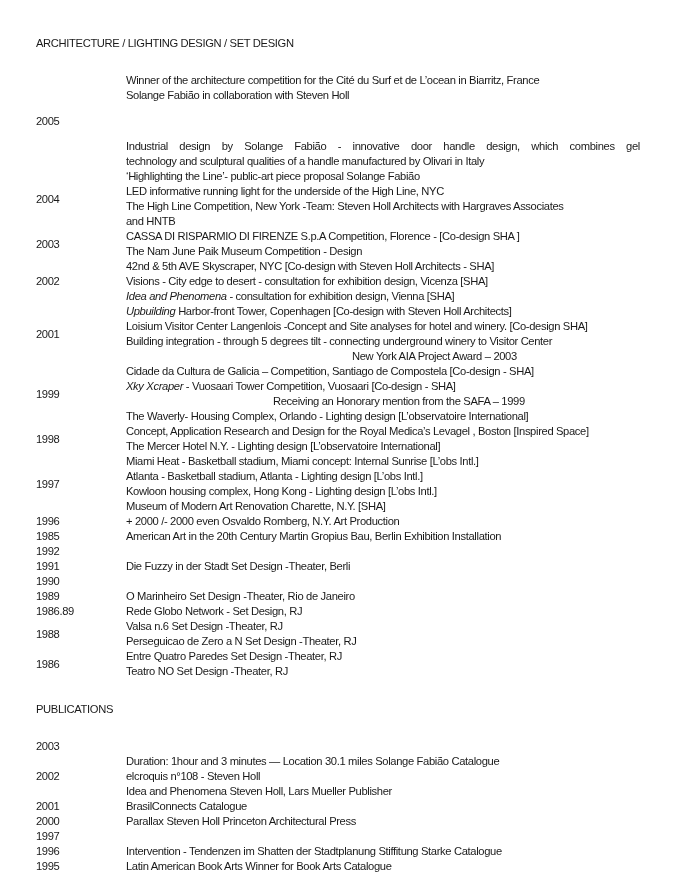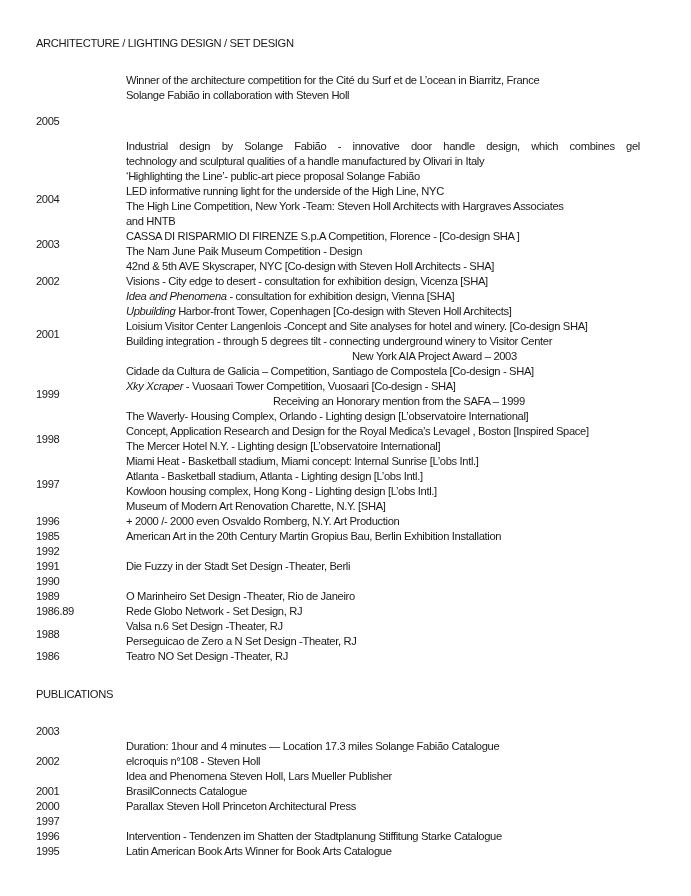--- a/index.html
+++ b/index.html
@@ -136,35 +136,36 @@
       <div class="entry">
         <div class="year">1988</div>
         <div class="items">
           <div class="line"><span>Valsa n.6 Set Design -Theater, RJ</span></div>
           <div class="line"><span>Perseguicao de Zero a N Set Design -Theater, RJ</span></div>
         </div>
       </div>
       <div class="entry">
         <div class="year">1986</div>
         <div class="items">
+          <div class="line"><span>Entre Quatro Paredes Set Design -Theater, RJ</span></div>
           <div class="line"><span>Teatro NO Set Design -Theater, RJ</span></div>
         </div>
       </div>
     </div>
     <div class="section-gap"></div>
     <div>
       <h2 class="section-title">PUBLICATIONS</h2>
       <div class="gap-after-title"></div>
       <div class="entry">
         <div class="year">2003</div>
       </div>
       <div class="entry">
         <div class="year">2002</div>
         <div class="items">
-          <div class="line"><span>Duration: 1hour and 4 minutes — Location 17.3 miles  Solange Fabião Catalogue</span></div>
+          <div class="line"><span>Duration: 1hour and 3 minutes — Location 30.1 miles  Solange Fabião Catalogue</span></div>
           <div class="line"><span>elcroquis n°108 - Steven Holl</span></div>
           <div class="line"><span>Idea and Phenomena  Steven Holl, Lars Mueller Publisher</span></div>
         </div>
       </div>
       <div class="entry">
         <div class="year">2001</div>
         <div class="items">
           <div class="line"><span>BrasilConnects  Catalogue</span></div>
         </div>
       </div>

